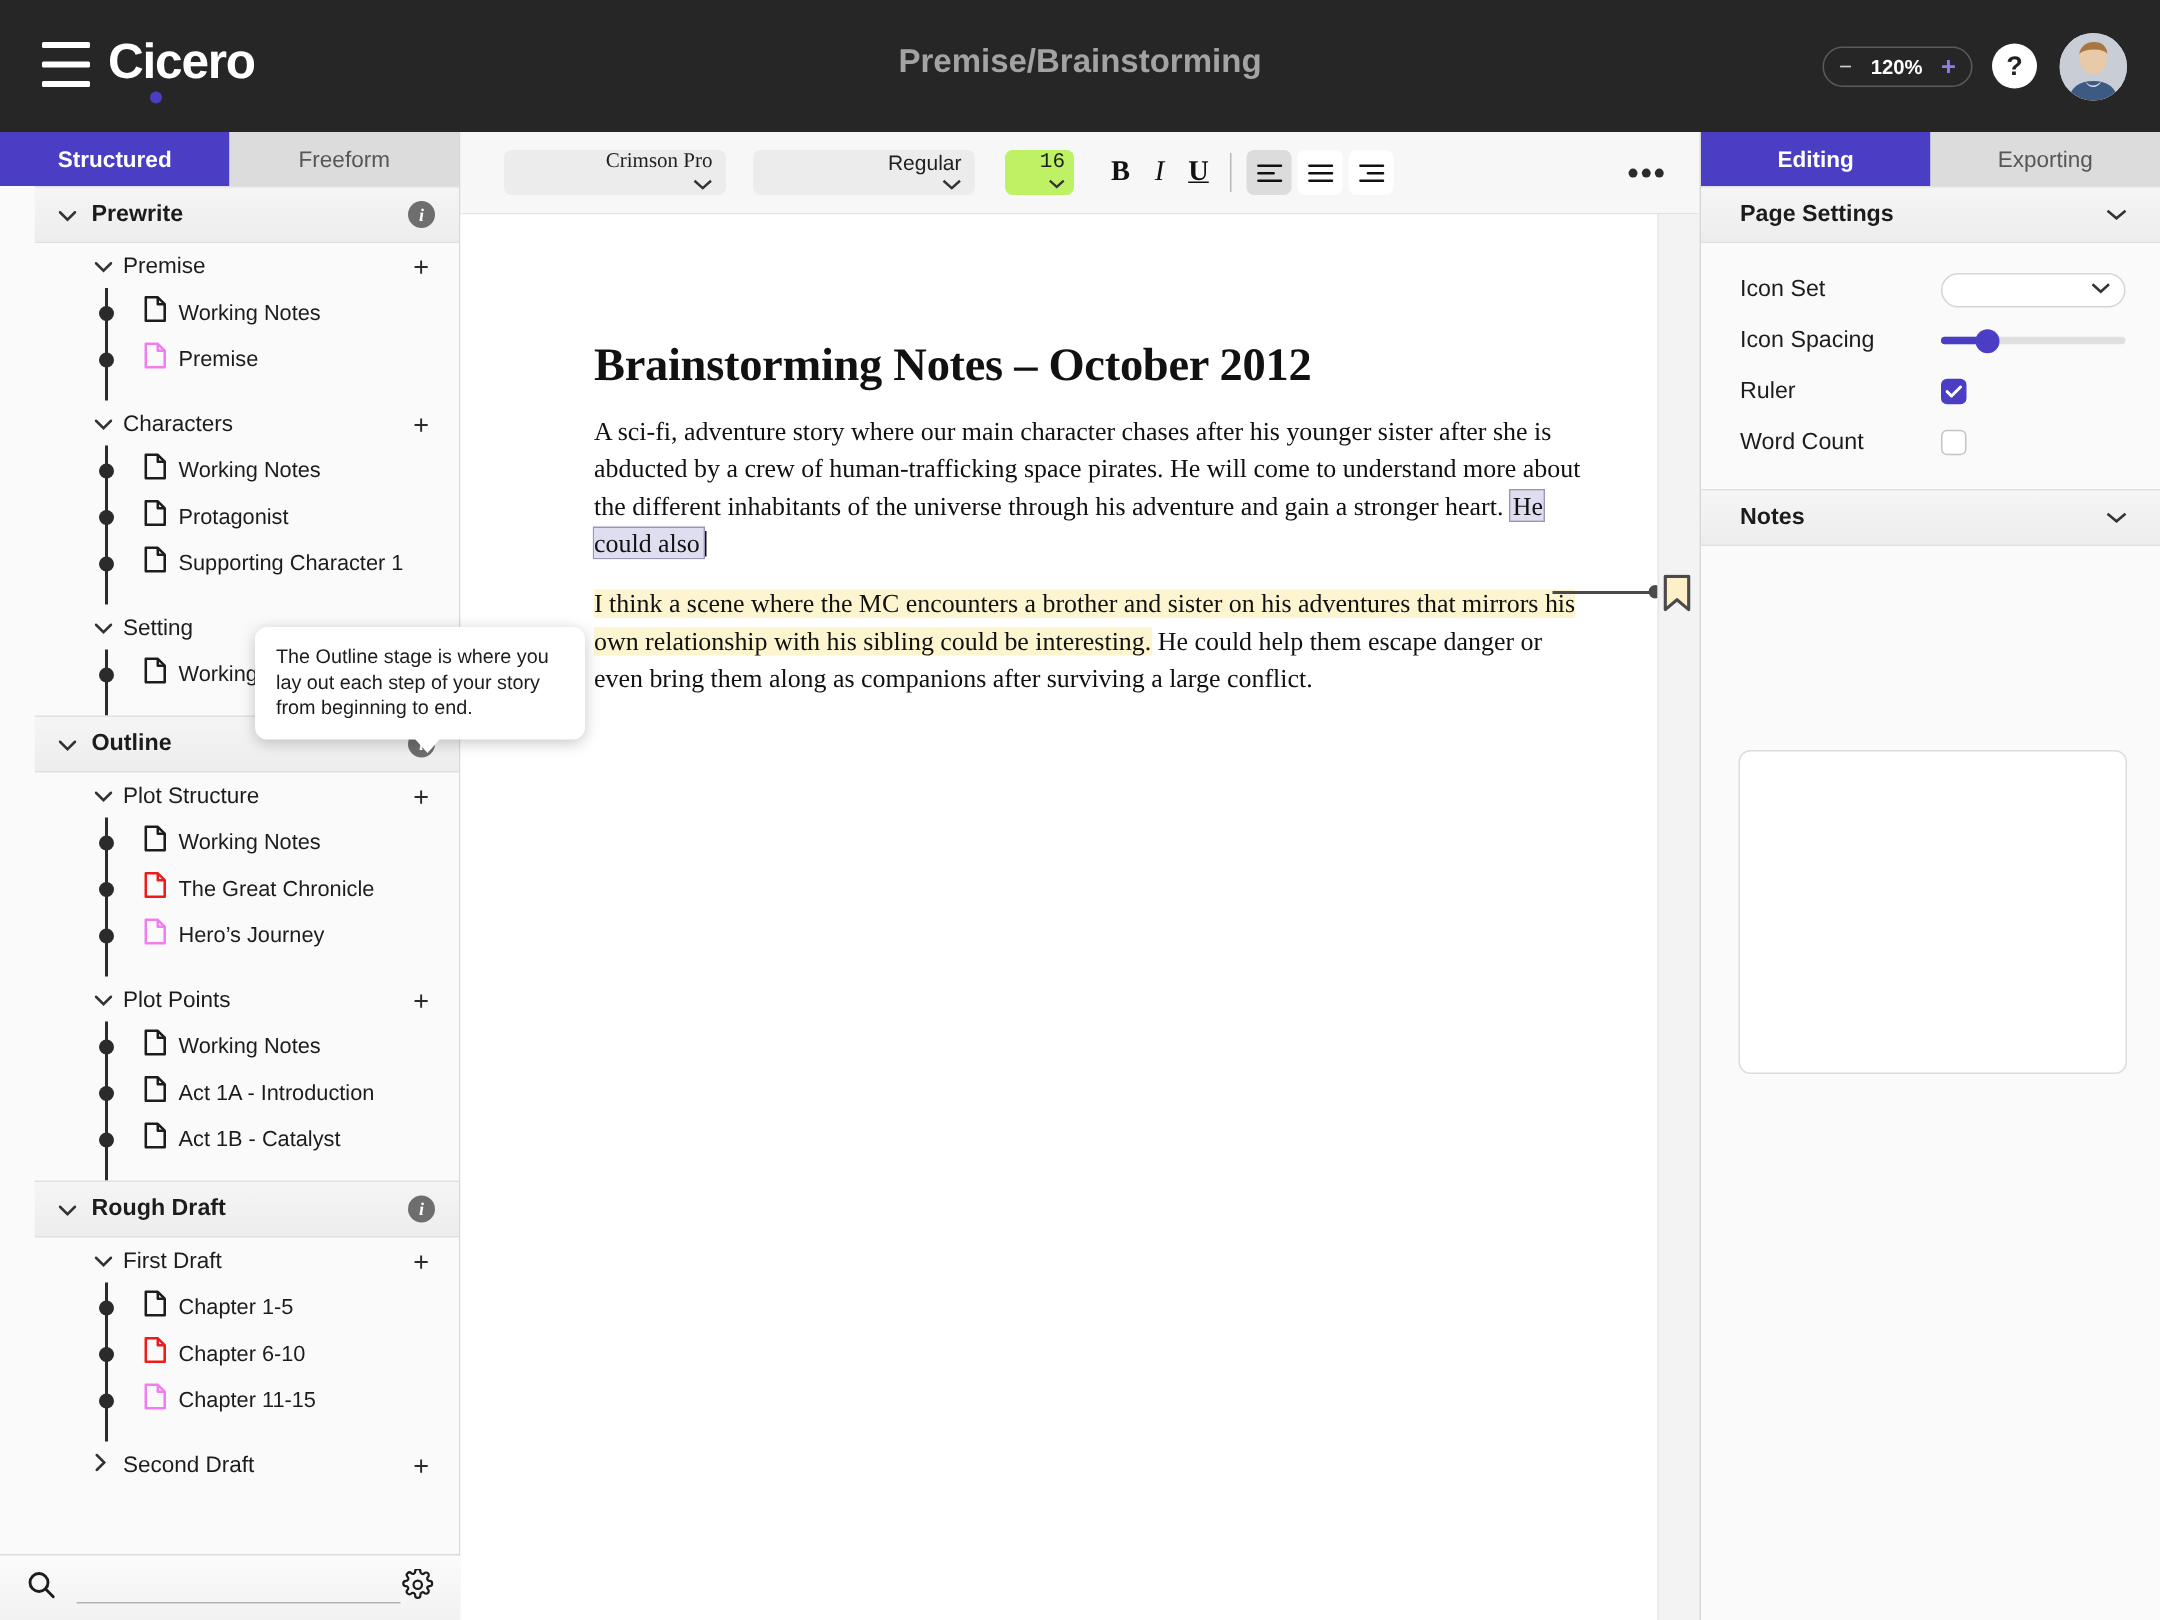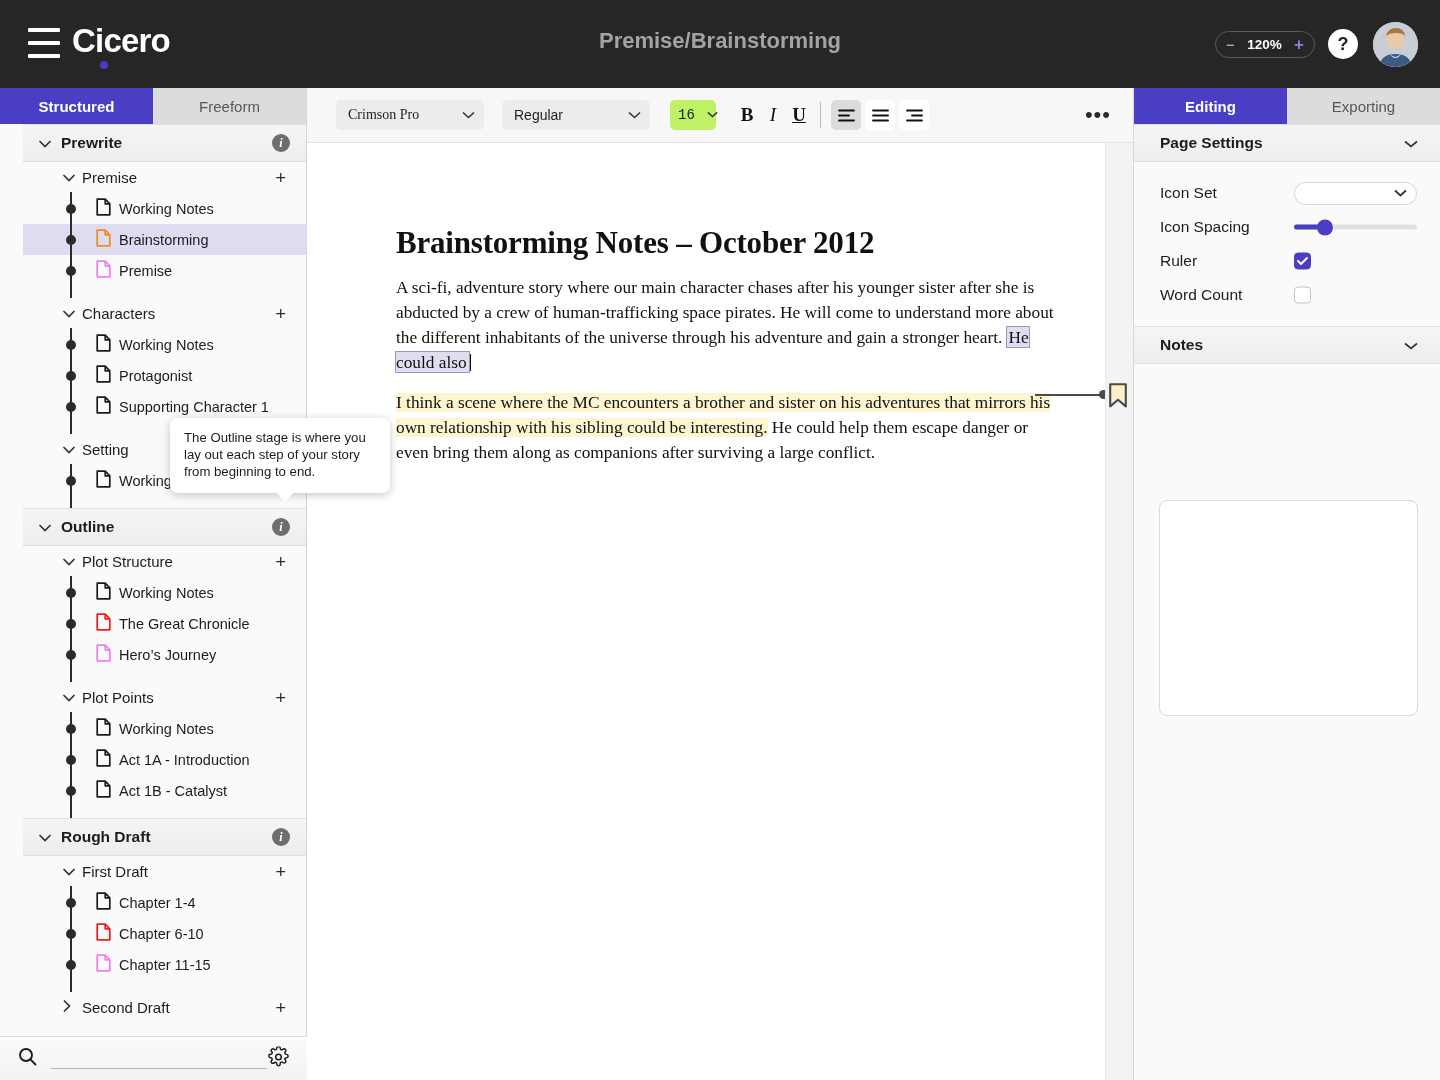--- a/index.html
+++ b/index.html
@@ -146,23 +146,24 @@
   }
 
   
   .toolbar {
     position: absolute; left: 307px; top: 88px; width: 826px; height: 55px;
     background: #f7f7f7; border-bottom: 1px solid #e2e2e2;
     display: flex; align-items: center;
   }
   .selbox {
     height: 30px; background: #ececec; border-radius: 5px;
-    display: flex; align-items: center; justify-content: space-between;
+    display: flex; align-items: flex-end; justify-content: space-between;
     padding: 0 9px 0 12px; font-size: 14px; color: #1f1f1f; cursor: pointer;
     font-family: "Liberation Serif", serif;
+    flex-direction: column;
   }
   .selbox.sans { font-family: "Liberation Sans", sans-serif; }
   .selbox .cv { font-size: 11px; color: #333; margin-left: 12px; }
   #font-family-select { width: 148px; margin-left: 29px; }
   #font-style-select { width: 148px; margin-left: 18px; }
   #font-size-select {
     width: 46px; background: #bef264; margin-left: 20px; padding: 0 6px 0 8px;
     font-family: Liberation Mono, monospace;
   }
   .fmtbtn {
@@ -313,29 +314,20 @@
         </div>
         <div class="doc-row">
           <span class="treeline"></span>
           <span class="treedot"></span>
           <span class="fileicon"><svg width="15" height="18" viewBox="0 0 15 18" fill="none" stroke="#1c1c1c" stroke-width="1.7" stroke-linejoin="round">
               <path d="M1.2 1.2 h8 l4.6 4.6 v11 h-12.6 z"></path>
               <path d="M9.2 1.2 v4.6 h4.6"></path>
             </svg></span>
           <span class="lbl">Working Notes</span>
         </div>
-        <div class="doc-row selected">
-          <span class="treeline"></span>
-          <span class="treedot"></span>
-          <span class="fileicon"><svg width="15" height="18" viewBox="0 0 15 18" fill="none" stroke="#f08a24" stroke-width="1.7" stroke-linejoin="round">
-              <path d="M1.2 1.2 h8 l4.6 4.6 v11 h-12.6 z"></path>
-              <path d="M9.2 1.2 v4.6 h4.6"></path>
-            </svg></span>
-          <span class="lbl">Brainstorming</span>
-        </div>
         <div class="doc-row">
           <span class="treeline"></span>
           <span class="treedot"></span>
           <span class="fileicon"><svg width="15" height="18" viewBox="0 0 15 18" fill="none" stroke="#f07ef0" stroke-width="1.7" stroke-linejoin="round">
               <path d="M1.2 1.2 h8 l4.6 4.6 v11 h-12.6 z"></path>
               <path d="M9.2 1.2 v4.6 h4.6"></path>
             </svg></span>
           <span class="lbl">Premise</span>
         </div>
         <div class="grouptail">
@@ -491,21 +483,21 @@
           <span class="lbl">First Draft</span>
           <span class="plus">+</span>
         </div>
         <div class="doc-row">
           <span class="treeline"></span>
           <span class="treedot"></span>
           <span class="fileicon"><svg width="15" height="18" viewBox="0 0 15 18" fill="none" stroke="#1c1c1c" stroke-width="1.7" stroke-linejoin="round">
               <path d="M1.2 1.2 h8 l4.6 4.6 v11 h-12.6 z"></path>
               <path d="M9.2 1.2 v4.6 h4.6"></path>
             </svg></span>
-          <span class="lbl">Chapter 1-4</span>
+          <span class="lbl">Chapter 1-5</span>
         </div>
         <div class="doc-row">
           <span class="treeline"></span>
           <span class="treedot"></span>
           <span class="fileicon"><svg width="15" height="18" viewBox="0 0 15 18" fill="none" stroke="#ee1b1b" stroke-width="1.7" stroke-linejoin="round">
               <path d="M1.2 1.2 h8 l4.6 4.6 v11 h-12.6 z"></path>
               <path d="M9.2 1.2 v4.6 h4.6"></path>
             </svg></span>
           <span class="lbl">Chapter 6-10</span>
         </div>

